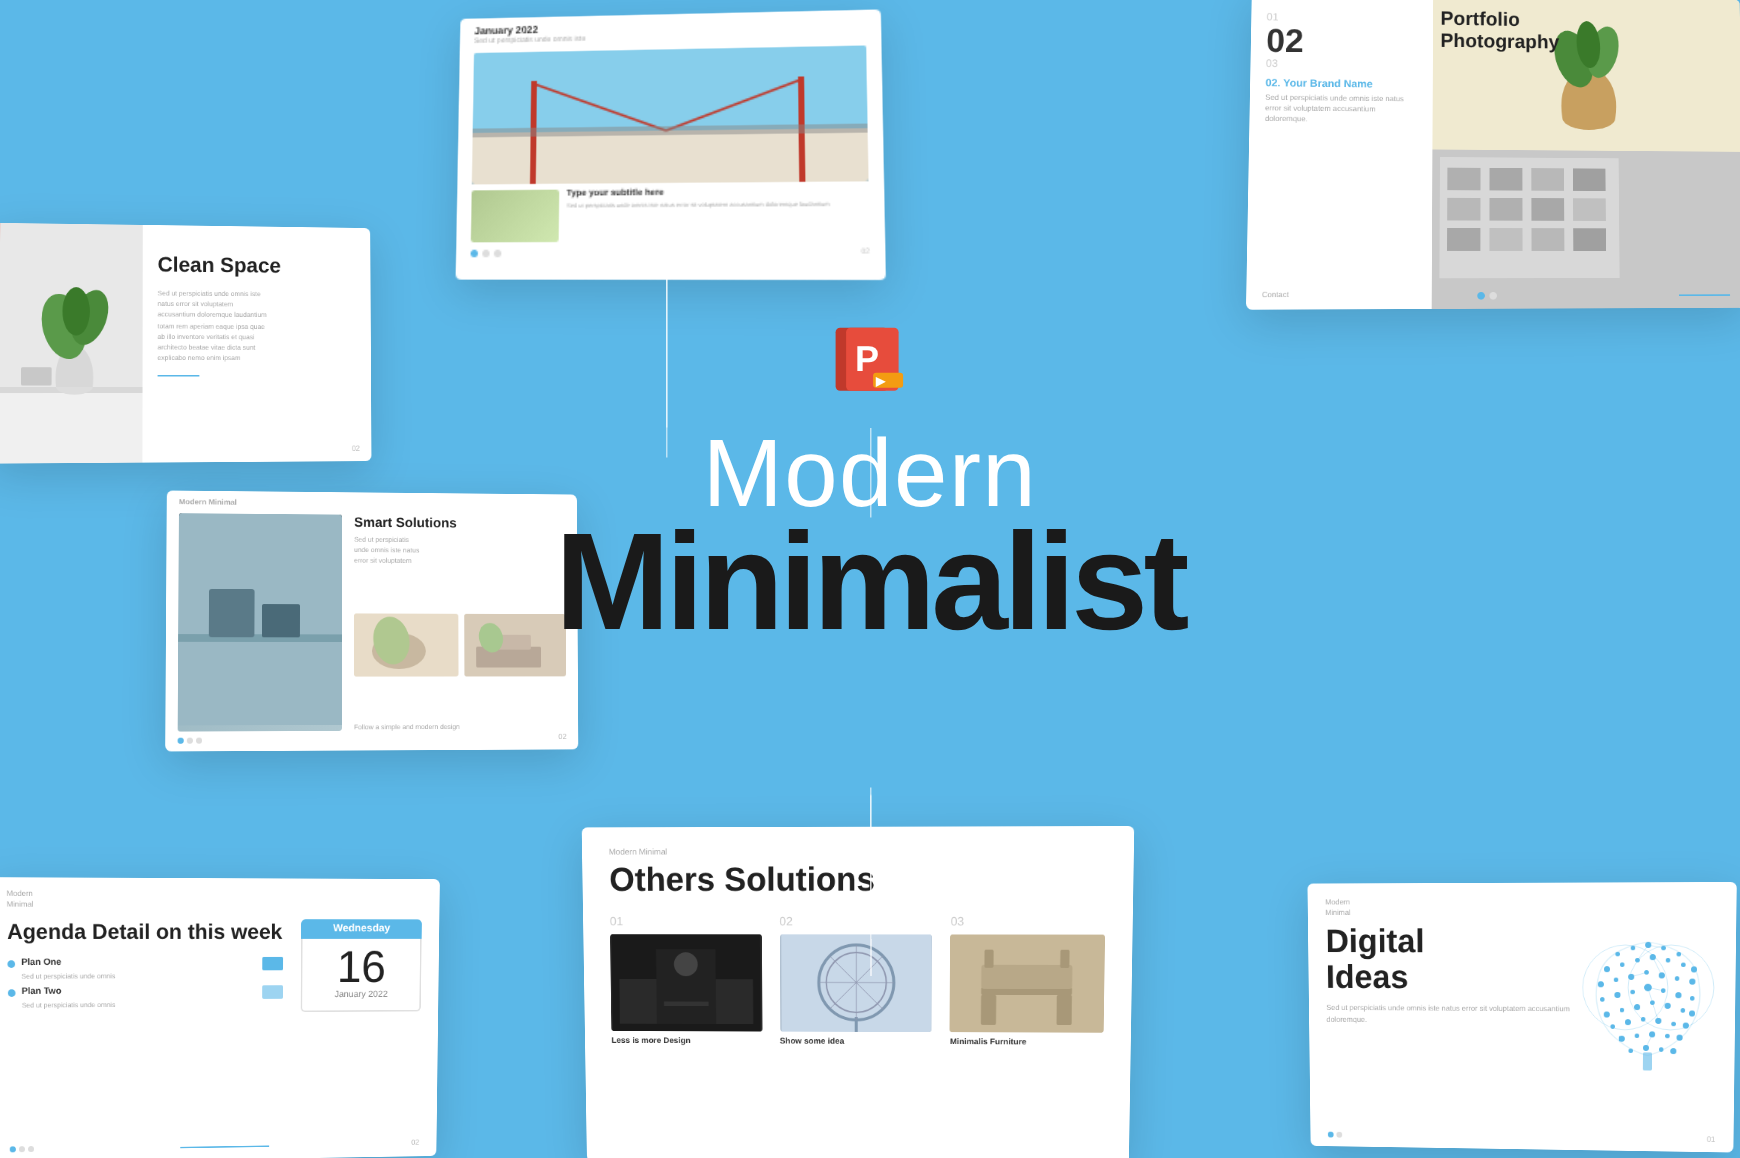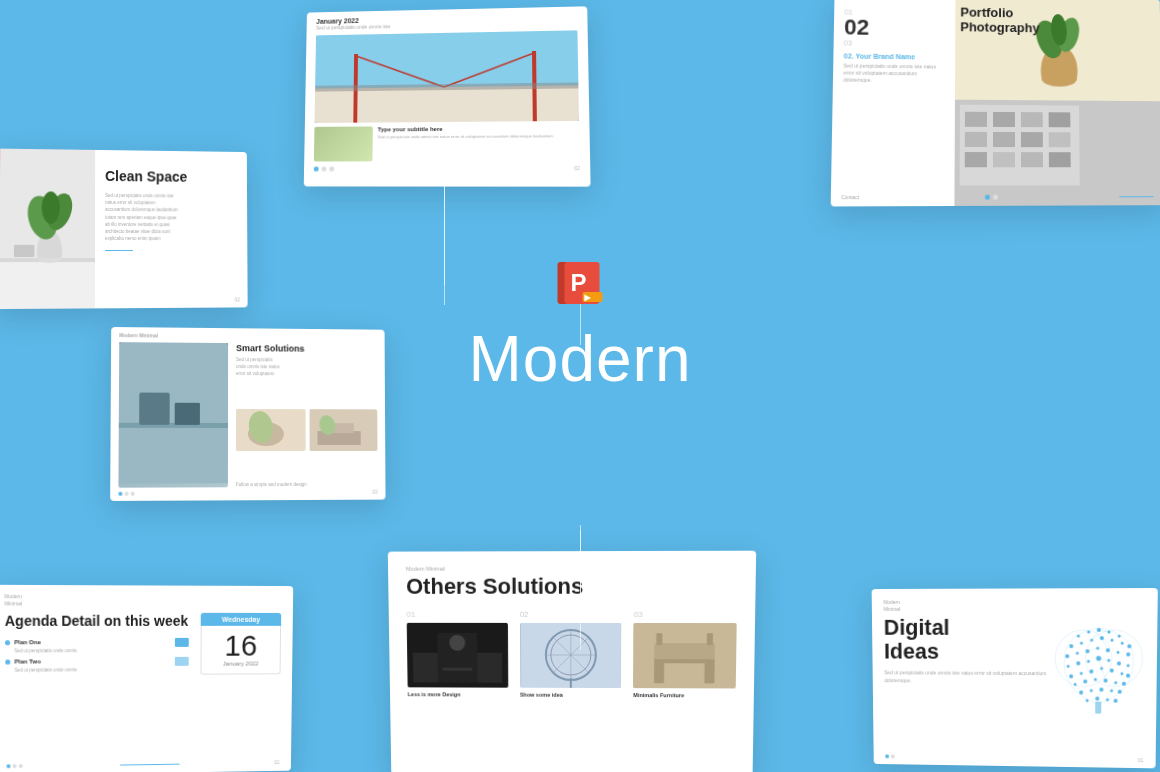--- a/index.html
+++ b/index.html
@@ -147,20 +147,21 @@
         <rect x="12" y="5" width="35" height="42" rx="3" fill="#E74C3C"></rect>
 
         <text x="18" y="34" font-size="24" font-weight="bold" fill="white" font-family="Arial">P</text>
 
         <rect x="30" y="35" width="20" height="10" rx="2" fill="#F39C12"></rect>
         <text x="32" y="43" font-size="8" font-weight="bold" fill="white" font-family="Arial">▶</text>
       </svg>
     </div>
 
     <div style="font-size:64px;font-weight:300;color:white;letter-spacing:1px;line-height:1;font-family:'Segoe UI',Arial,sans-serif;">Modern</div>
+    <div style="font-size:92px;font-weight:900;color:#1a1a1a;letter-spacing:-3px;line-height:1;font-family:'Segoe UI',Arial,sans-serif;margin-top:-5px;">Minimalist</div>
   </div>
 
   <div class="slide-card slide-top-center" style="width:285px;height:178px;top:8px;left:302px;transform:perspective(800px) rotateX(6deg) rotateY(-6deg);">
     <div style="padding:6px 10px 0;">
       <div style="font-size:7px;color:#333;font-weight:600;">January 2022</div>
       <div style="font-size:5px;color:#aaa;margin-bottom:5px;">Sed ut perspiciatis unde omnis iste</div>
     </div>
 
     <div style="margin:0 10px;height:90px;background:linear-gradient(180deg,#87CEEB 0%,#87CEEB 40%,#c0392b 40%,#e74c3c 70%,#555 70%,#444 100%);border-radius:2px;position:relative;overflow:hidden;">
       

